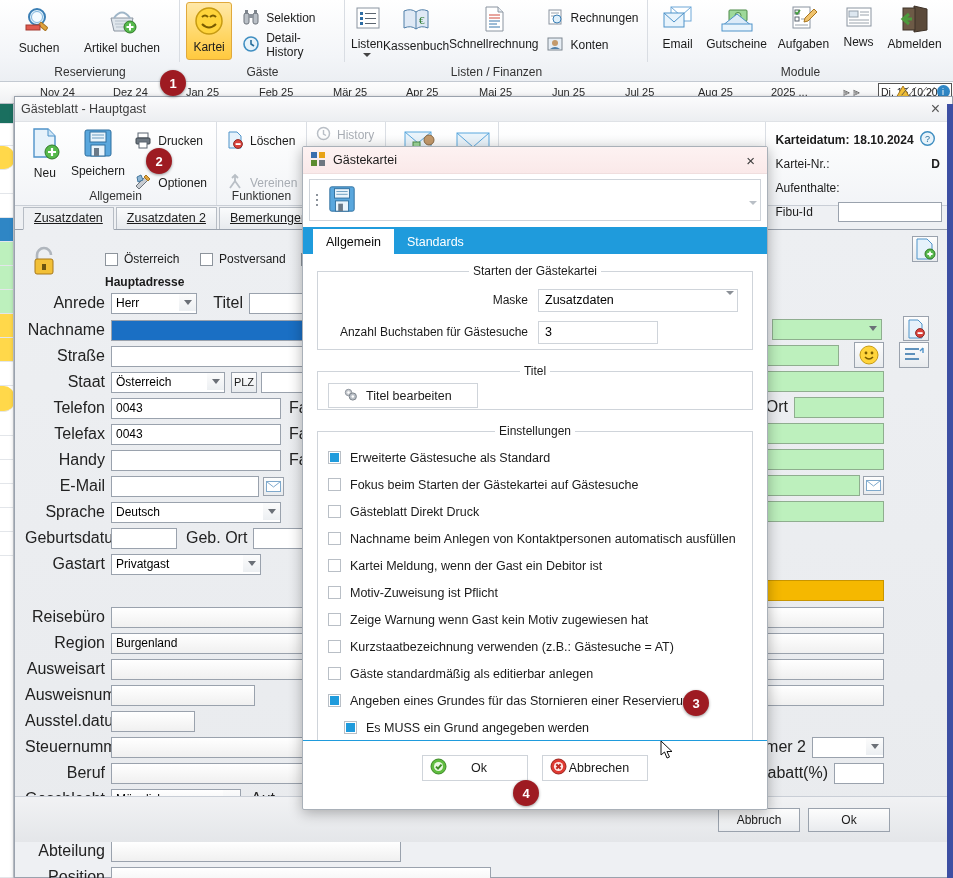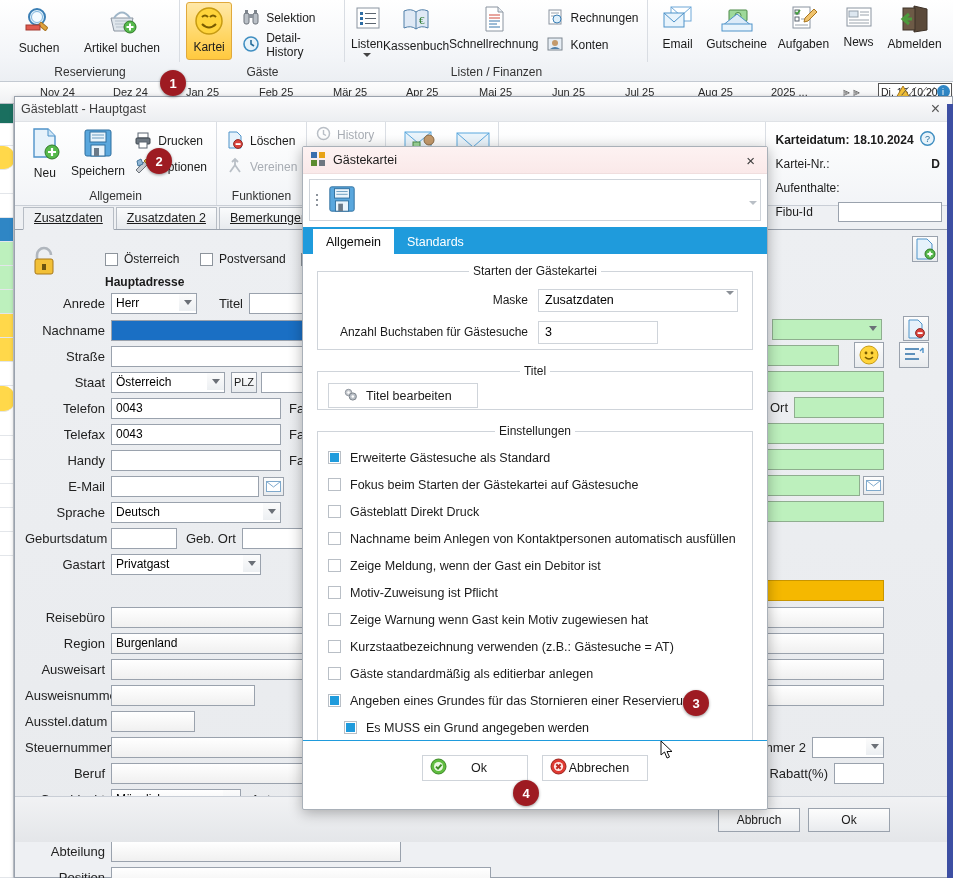--- a/index.html
+++ b/index.html
@@ -70,42 +70,42 @@
     font-size: 12.5px; color: #3d3d3d;
   }
   .gb-title .x { margin-left: auto; font-size: 16px; color:#555; padding: 0 6px; line-height: 1; }
   .gb-ribbon { height: 84px; background: linear-gradient(#ffffff,#f2f4f7);
                border-bottom: 1px solid #c9ced6; display: flex; position: relative; }
   .gbg { position: relative; display: flex; padding: 2px 5px 0 5px; border-right: 1px solid #dadee4; }
   .gbg-cap { position: absolute; bottom: 2px; width: 100%; left: 0; text-align: center;
              font-size: 12px; color: #333; }
   .gb-bigbtn { width: 56px; display:flex; flex-direction:column; align-items:center; padding-top:3px;}
   .gb-bigbtn .lbl { font-size: 12px; margin-top: 2px; }
-  .gb-smallcol { display:flex; flex-direction:column; justify-content:flex-start; padding-top:6px; gap:4px;}
+  .gb-smallcol { display:flex; flex-direction:column; justify-content:flex-start; padding-top:6px; gap:20px;}
   .gb-smallbtn { display:flex; align-items:center; gap:6px; height:22px; padding: 0 4px; font-size:12px;}
   .gb-smallbtn.dis { color: #a8adb4; }
 
   .gb-right-info { margin-left: auto; padding: 6px 10px 0 10px; width: 200px; }
   .gri-row { display:flex; align-items:center; height: 24px; font-size: 12px; }
   .gri-row b { font-weight: bold; }
   .gri-input { border:1px solid #9aa2ad; background:#fff; height:20px; width:104px; margin-left:auto;}
 
   
   .gb-tabs { height: 24px; display: flex; align-items: flex-end; padding-left: 8px;
              border-bottom: 1px solid #9aa2ad; background: #eef0f3; }
   .gb-tab { padding: 3px 10px 4px 10px; font-size: 12.5px; border: 1px solid #b7bdc5;
             border-bottom: none; background: linear-gradient(#fafbfc,#e7eaee); margin-right: 2px; }
   .gb-tab.active { background: #eef0f3; border-bottom: 1px solid #eef0f3; margin-bottom: -1px;
                    font-weight: normal; }
   .gb-tab u { text-decoration: underline; }
 
   
   .gb-body { position: relative; height: 612px; background: linear-gradient(#edeff2,#e9ebee); }
   .frow { position: absolute; display: flex; align-items: center; height: 22px; }
-  .flabel { font-size: 13px; color: #222; text-align: right; }
+  .flabel { font-size: 16px; color: #222; text-align: right; }
   .finput { border: 1px solid #9aa2ad; background: #fff; height: 21px; font-size: 12px;
             padding: 1px 4px; line-height: 17px; }
   .finput.grey { background: linear-gradient(#ffffff,#f0f0f0); }
   .finput.green { background: #bdf0bd; border-color:#8fae8f; }
   .finput.blue  { background: #1a6fc4; }
   .finput.gold  { background: #f5b800; border-color:#c89500; }
   .fcombo { position: relative; }
   .fcombo .arw { position: absolute; right: 1px; top: 1px; width: 17px; height: 17px;
                  display:flex; align-items:center; justify-content:center;
                  background: linear-gradient(#fcfcfc,#eceff2); }
@@ -398,20 +398,21 @@
         <div class="rb-big" style="width:66px">
           <span class="ico">
             <svg width="30" height="30" viewBox="0 0 30 30">
               <path d="M14 2 L27 5 v21 L14 28 Z" fill="#5b4a3a" stroke="#3c3027"></path>
               <rect x="3" y="4" width="12" height="22" fill="#6d5a46" stroke="#3c3027"></rect>
               <path d="M12 15 L5 15 M9 10 L3 15 L9 20" stroke="#4d9a3c" stroke-width="3" fill="none"></path>
             </svg>
           </span>
           <span class="lbl">Abmelden</span>
         </div>
+        <div class="rb-caption" style="left:0;width:305px">Module</div>
       </div>
 
     </div>
   </div>
 
   <div class="ds-left-red"></div>
   <div class="datestrip">
     <span class="mon" style="left:40px">Nov 24</span>
     <span class="mon" style="left:113px">Dez 24</span>
     <span class="mon" style="left:186px">Jan 25</span>
@@ -1048,21 +1049,21 @@
         <div class="cbrow">
           <span class="box"></span>
           <span>Gästeblatt Direkt Druck</span>
         </div>
         <div class="cbrow">
           <span class="box"></span>
           <span>Nachname beim Anlegen von Kontaktpersonen automatisch ausfüllen</span>
         </div>
         <div class="cbrow">
           <span class="box"></span>
-          <span>Zeige Meldung, wenn der Gast ein Debitor ist</span>
+          <span>Kartei Meldung, wenn der Gast ein Debitor ist</span>
         </div>
         <div class="cbrow">
           <span class="box"></span>
           <span>Motiv-Zuweisung ist Pflicht</span>
         </div>
         <div class="cbrow">
           <span class="box"></span>
           <span>Zeige Warnung wenn Gast kein Motiv zugewiesen hat</span>
         </div>
         <div class="cbrow">

